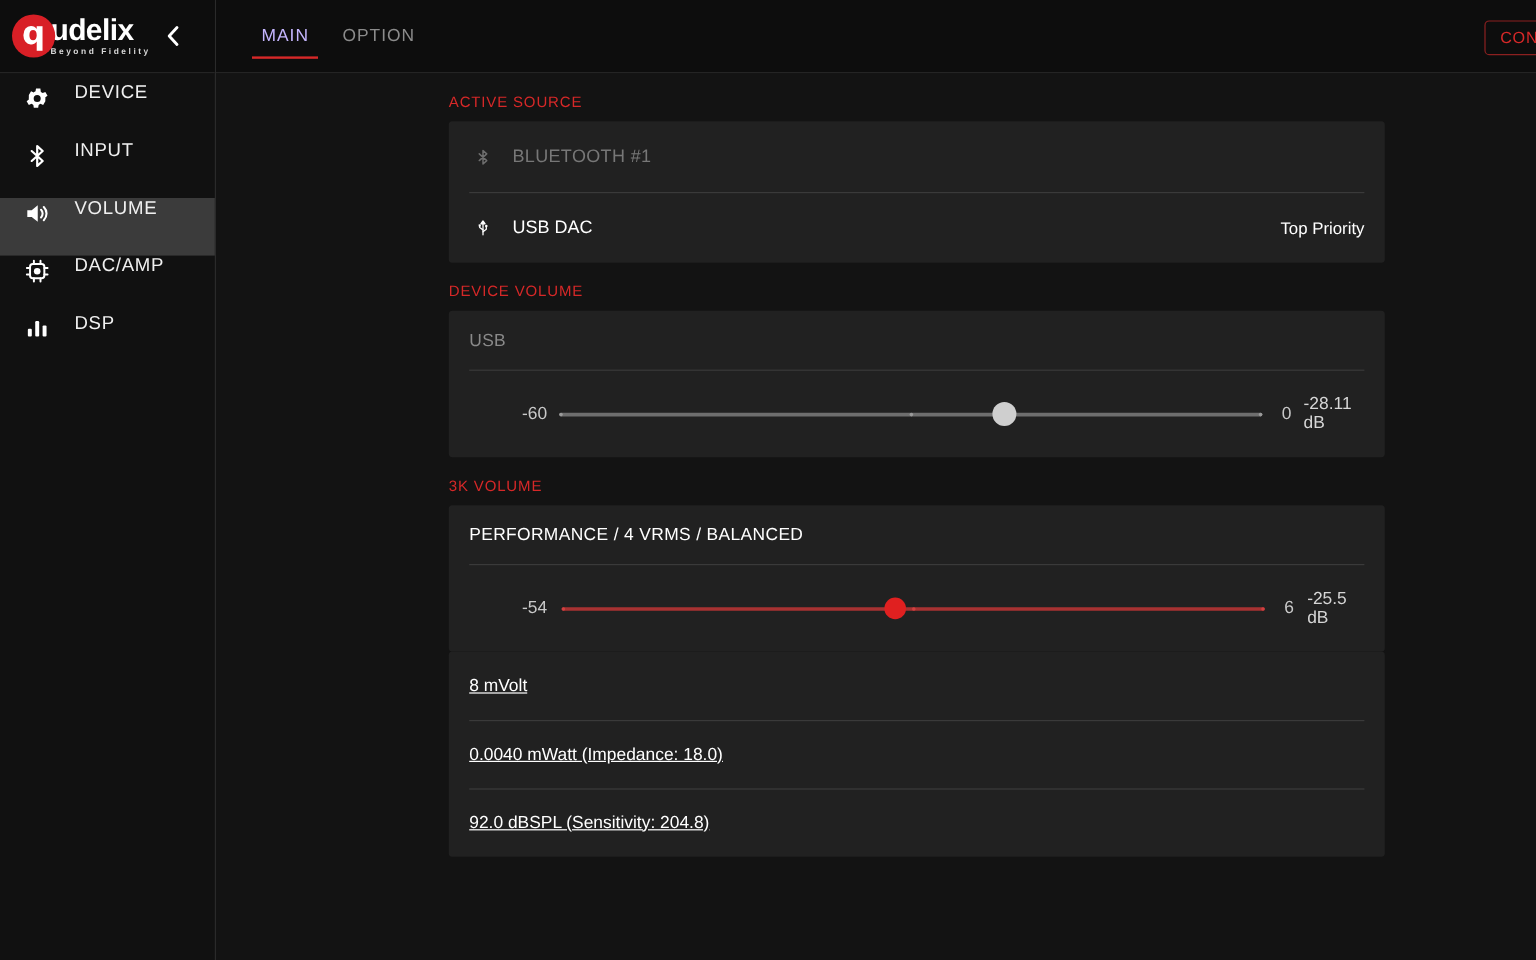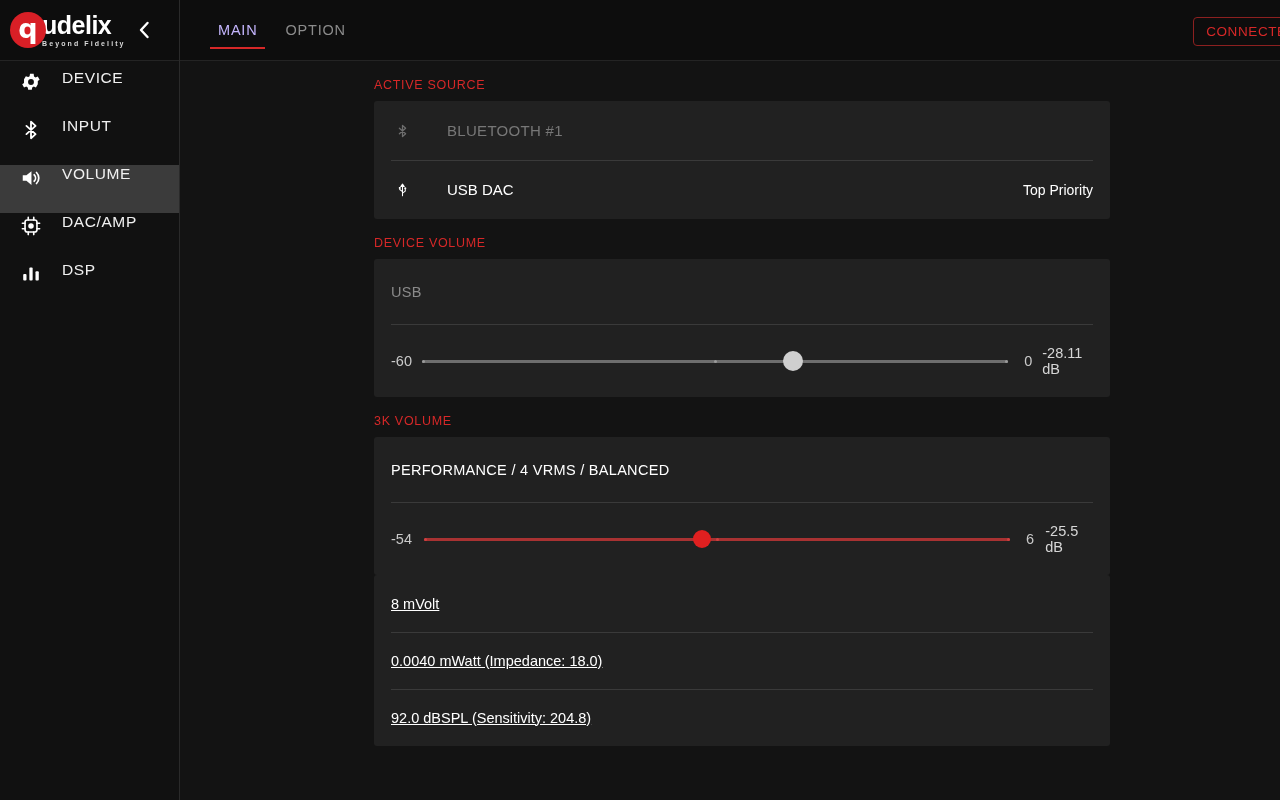--- a/index.html
+++ b/index.html
@@ -99,48 +99,48 @@
   .card {
     background: #212121; border-radius: 3px;
   }
   .sec-head {
     color: #d62828; font-size: 12.5px; letter-spacing: 0.7px;
     padding-bottom: 9px; padding-top: 17px;
   }
 
   .row {
     height: 59px; display: flex; align-items: center;
-    padding: 0 17px; position: relative; gap: 20px;
+    padding: 0 17px; position: relative;
   }
   .row + .row::before {
     content: ""; position: absolute; left: 17px; right: 17px; top: 0;
     height: 1px; background: #3a3a3a;
   }
   .row-icon {
     width: 22px; flex: 0 0 22px; display: flex;
     align-items: center; justify-content: center; margin-right: 14px;
     color: #ffffff;
   }
   .row-icon.dim { color: #6e6e6e; }
   .row-label { color: #ffffff; font-size: 15px; }
   .row-label.dim { color: #777777; letter-spacing: 0.3px; }
   .row-right { margin-left: auto; color: #ffffff; font-size: 14px; }
 
   .slider-card { padding: 0 17px 0 17px; }
   .slider-head {
-    height: 66px; display: flex; align-items: center;
+    height: 50px; display: flex; align-items: center;
     color: #ffffff; font-size: 14.5px; letter-spacing: 0.3px;
     border-bottom: 1px solid #3a3a3a;
   }
   .slider-head.dim { color: #8a8a8a; }
   .slider-row { height: 72px; display: flex; align-items: center; }
   .slider-min, .slider-max {
     color: #c9c9c9; font-size: 14.5px; width: 38px;
   }
-  .slider-min { text-align: left; }
+  .slider-min { text-align: left; margin-left: 44px; }
   .slider-max { text-align: left; padding-left: 16px; }
   .track-wrap {
     position: relative; height: 20px; flex: 0 0 586px;
     display: flex; align-items: center;
   }
   .track {
     position: absolute; left: 0; right: 0; height: 3px; border-radius: 2px;
   }
   .track.gray { background: #6e6e6e; }
   .track.red { background: #a83232; }

